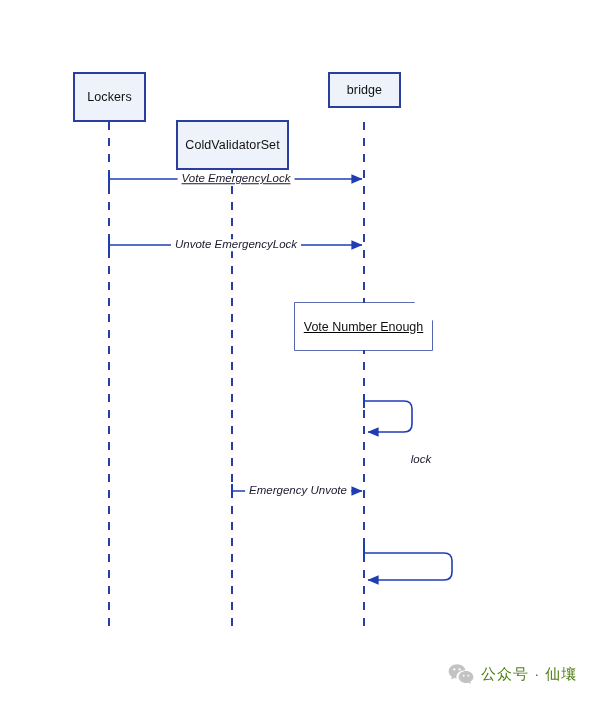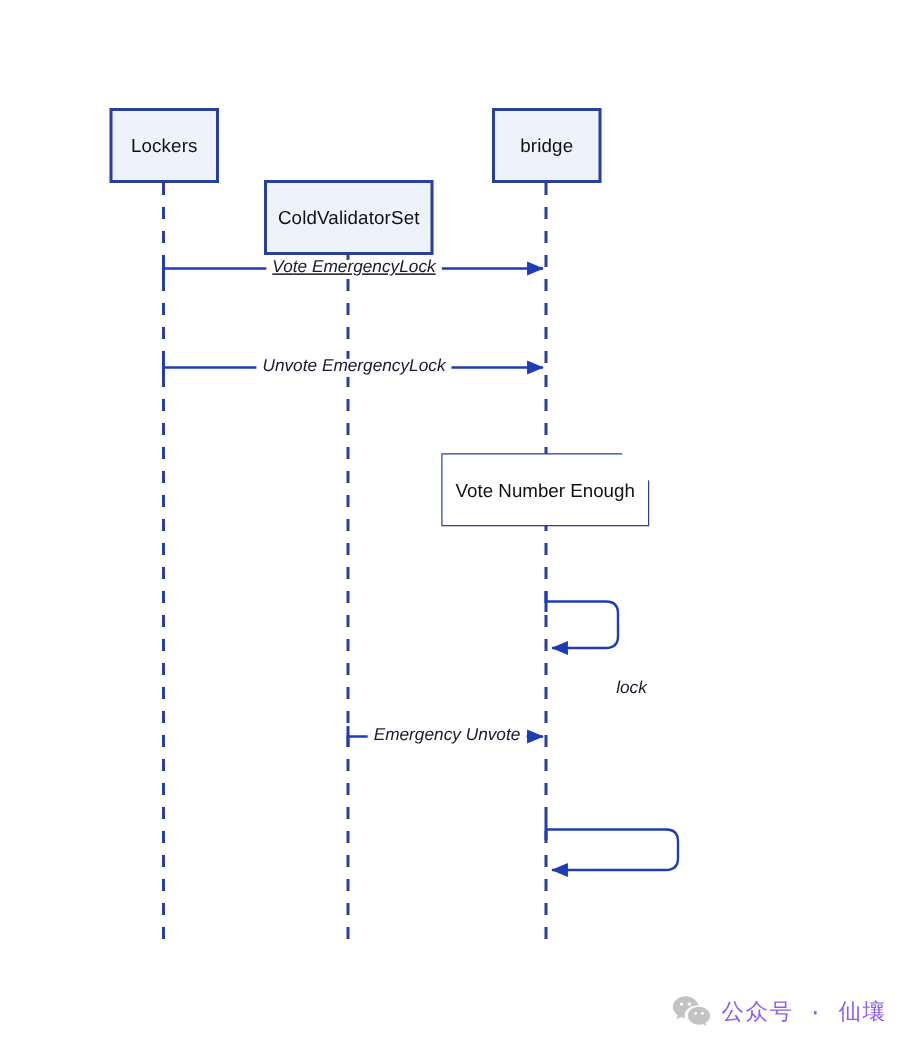--- a/index.html
+++ b/index.html
@@ -51,20 +51,21 @@
   }
 
   
   .note-box {
     position: absolute;
     box-sizing: border-box;
     background: #ffffff;
     display: flex;
     align-items: center;
     justify-content: center;
+    text-decoration: underline;
   }
   .note-label {
     font-family: "Liberation Sans", sans-serif;
     font-size: 12.5px;
     color: #111111;
     white-space: nowrap;
     position: relative;
     z-index: 2;
   }
 
@@ -91,23 +92,23 @@
   .watermark {
     position: absolute;
     left: 448px;
     top: 663px;
     display: flex;
     align-items: center;
     gap: 7px;
     opacity: 1;
   }
   .watermark-text {
-    font-family: Liberation Mono, monospace;
+    font-family: Liberation Sans, sans-serif;
     font-size: 15px;
-    color: #8b5cf6;
+    color: #4d7c0f;
     white-space: nowrap;
     letter-spacing: 1px;
   }
   .wechat-icon {
     display: block;
   }
 </style>
 </head>
 <body>
 
@@ -161,21 +162,21 @@
   </svg>
 
   <div class="participant" style="left:73px; top:72px; width:73px; height:50px;">
     <span class="participant-label">Lockers</span>
   </div>
 
   <div class="participant" style="left:176px; top:72px; width:113px; height:50px;margin-top:48px;">
     <span class="participant-label">ColdValidatorSet</span>
   </div>
 
-  <div class="participant" style="left:328px; top:72px; width:73px; height:50px;">
+  <div class="participant" style="left:328px; top:72px; width:73px; height:36px;">
     <span class="participant-label">bridge</span>
   </div>
 
   <div class="note-box" style="left:295px; top:303px; width:137px; height:47px;">
     <span class="note-label">Vote Number Enough</span>
   </div>
 
   <div class="msg-label" style="left:236px; top:179px;text-decoration:underline;">Vote EmergencyLock</div>
 
   <div class="msg-label" style="left:236px; top:245px;">Unvote EmergencyLock</div>

